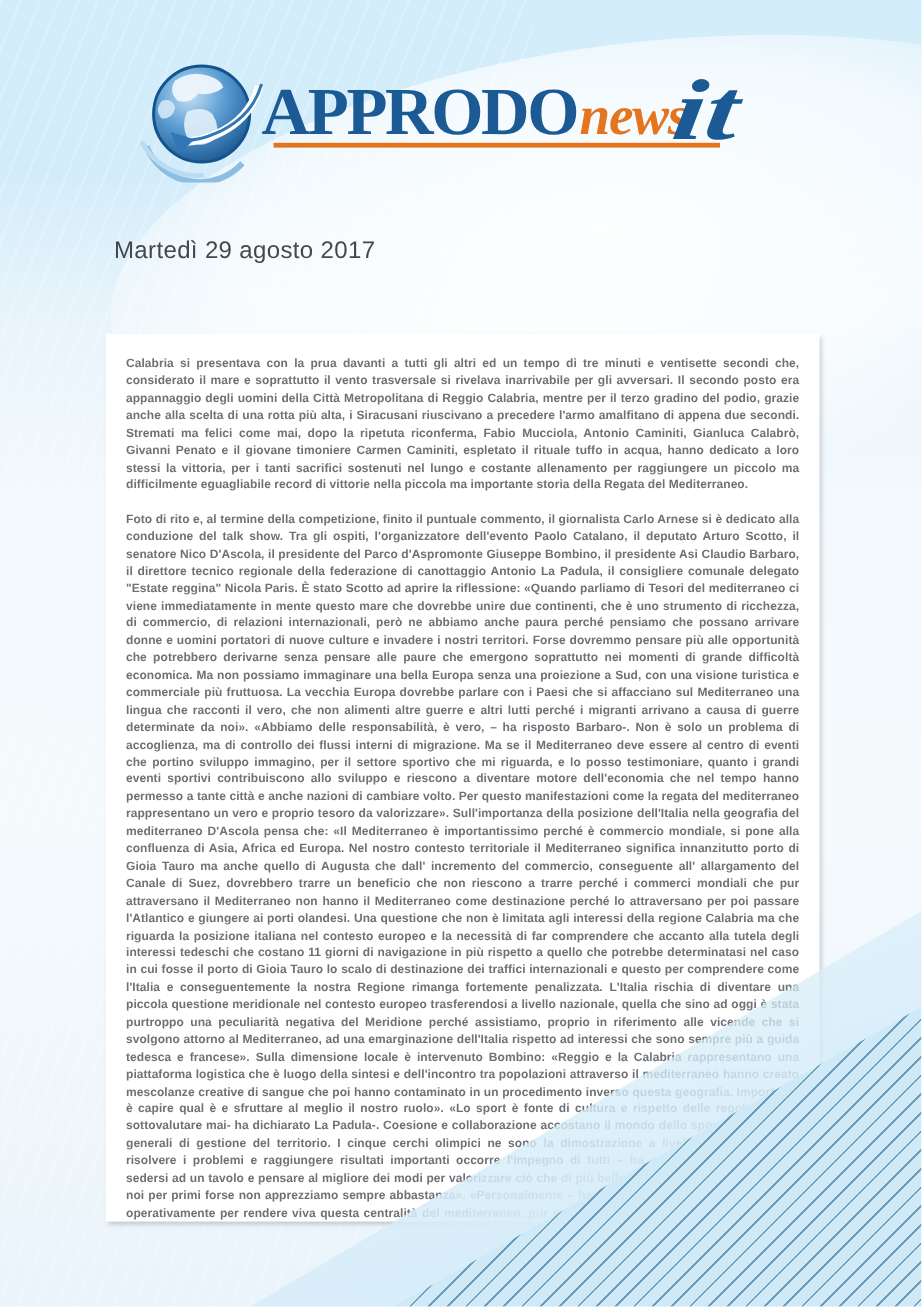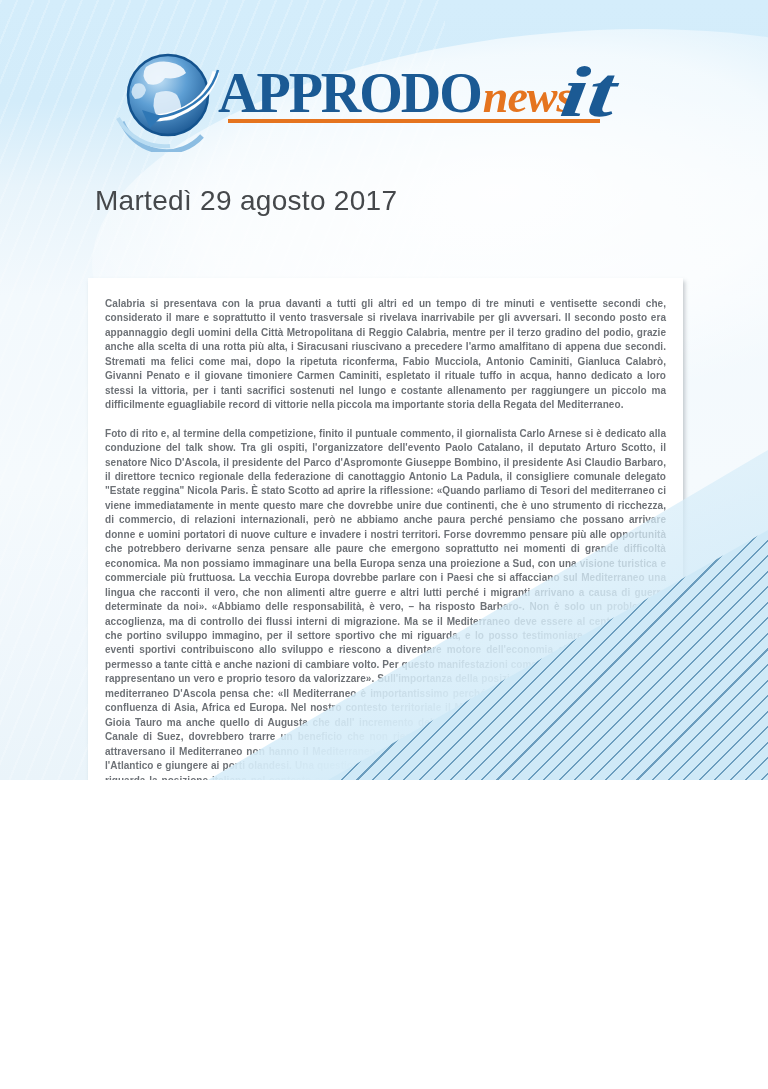--- a/index.html
+++ b/index.html
@@ -1,17 +1,17 @@
 <!DOCTYPE html>
 <html><head>
 <meta charset="utf-8">
 <style>
   html,body{margin:0;padding:0;}
   body{font-family:"Liberation Sans",sans-serif;}
-  .page{position:relative;width:768px;height:780px;overflow:hidden;
+  .page{position:relative;width:768px;height:1089px;overflow:hidden;
         background:linear-gradient(180deg,#d4edfb 0%,#d3ecfa 13%,#e8f4fb 24%,#f3f9fd 38%,#f5fafd 62%,#f0f7fc 82%,#eaf4fa 100%);}
 
   
   .white-arc{position:absolute;left:90px;top:34px;width:920px;height:380px;border-radius:50%;
              background:radial-gradient(ellipse at 45% 40%,rgba(255,255,255,0.95) 0%,rgba(255,255,255,0.72) 42%,rgba(255,255,255,0) 70%);
              transform:rotate(-6deg);pointer-events:none;}
 
   
   .stripes-left{position:absolute;left:0;top:0;width:58%;height:100%;
                 background:repeating-linear-gradient(112deg,rgba(255,255,255,0.55) 0 2px,rgba(255,255,255,0) 2px 15px);
@@ -30,21 +30,21 @@
   .logo{position:absolute;left:110px;top:44px;display:flex;align-items:flex-start;cursor:pointer;}
   .globe{flex:0 0 auto;margin-top:4px;}
   .brand{position:relative;display:flex;align-items:baseline;margin-left:-10px;padding-top:8px;white-space:nowrap;}
   .brand-main{font-family:"Liberation Serif",serif;font-weight:bold;font-size:56px;letter-spacing:-2px;color:#1b5a94;line-height:1;}
   .brand-news{font-family:"Liberation Serif",serif;font-style:italic;font-weight:bold;font-size:46px;letter-spacing:-1px;color:#e5741f;line-height:1;margin-left:2px;}
   .brand-tld{font-family:"Liberation Serif",serif;font-style:italic;font-weight:bold;font-size:72px;color:#1b5a94;line-height:1;
              display:inline-block;transform:skewX(-8deg) scaleX(1.35);transform-origin:60% 80%;margin-left:-6px;position:relative;top:4px;}
   .brand-underline{position:absolute;left:10px;bottom:1px;width:372px;height:4px;background:#e5741f;}
 
   
-  .date{position:absolute;left:95px;top:185px;margin:0;font-size:28px;font-weight:400;
+  .date{position:absolute;left:95px;top:198px;margin:0;font-size:20px;font-weight:400;
         color:#45484b;letter-spacing:.3px;}
 
   
   .article-box{position:absolute;left:88px;top:278px;width:595px;height:740px;background:#ffffff;
                box-shadow:2px 3px 4px rgba(110,120,130,0.38);box-sizing:border-box;
                padding:19px 17px;overflow:hidden;font-weight:bold;}
   .article-box p{margin:0 0 14px 0;font-size:10px;line-height:14.45px;color:#6e7277;
                  text-align:justify;letter-spacing:.05px;}
   .article-box p:last-child{margin-bottom:0;}
 </style>

